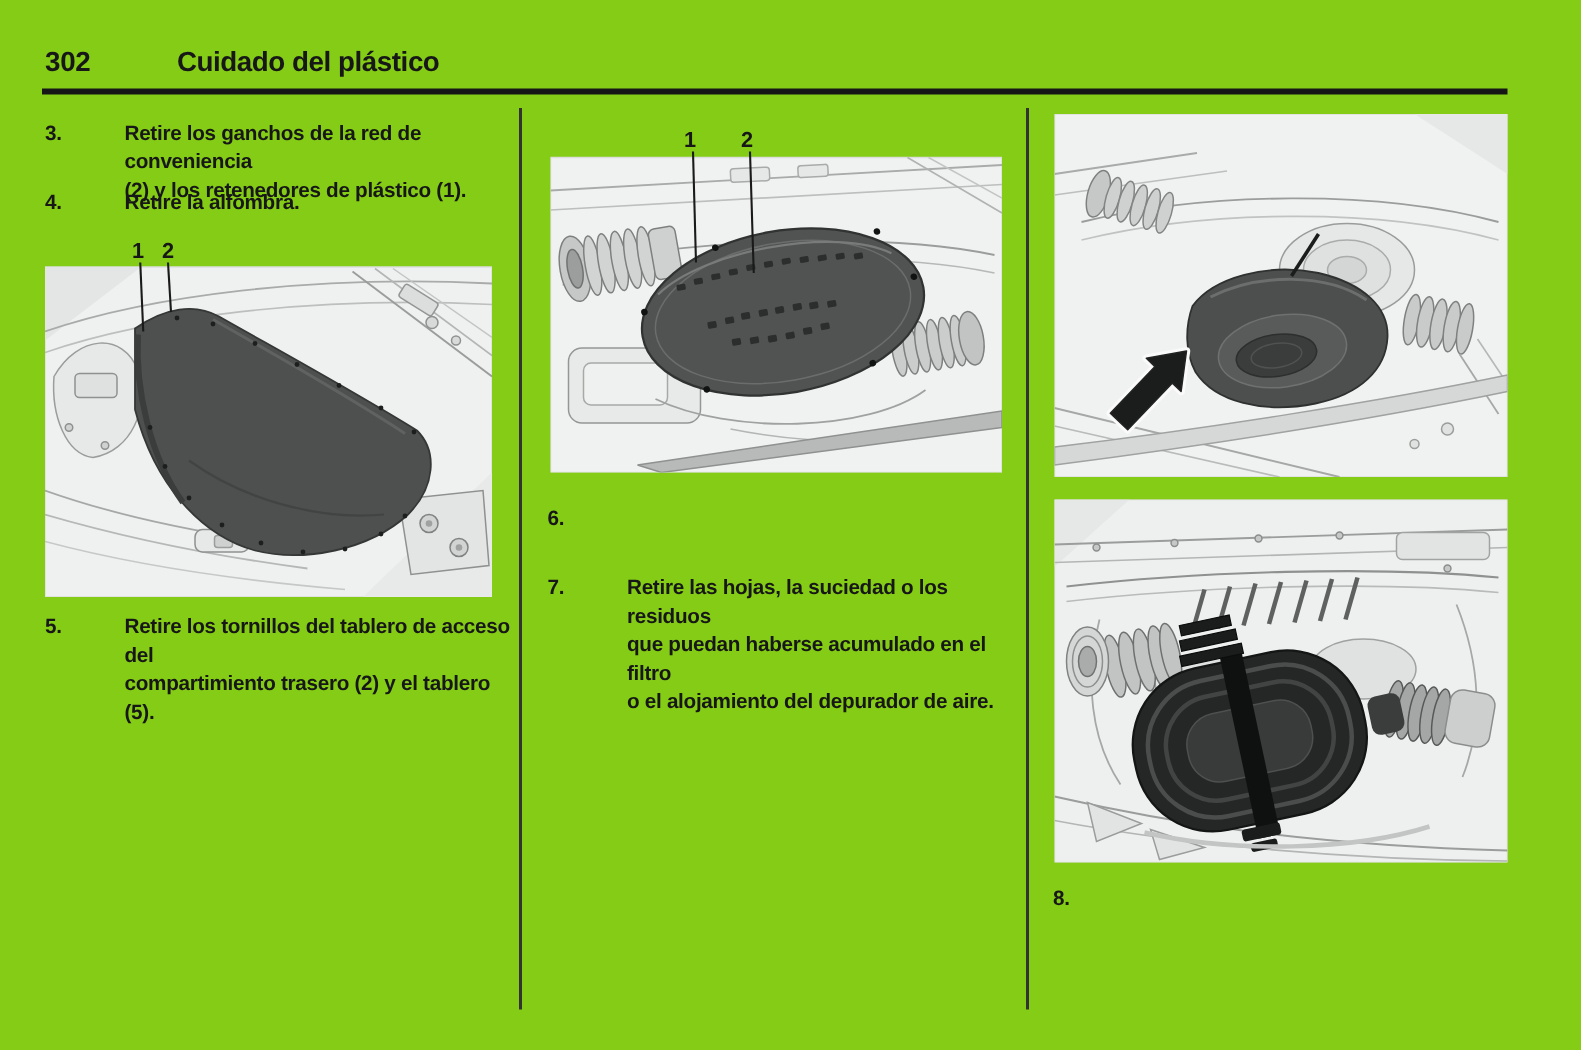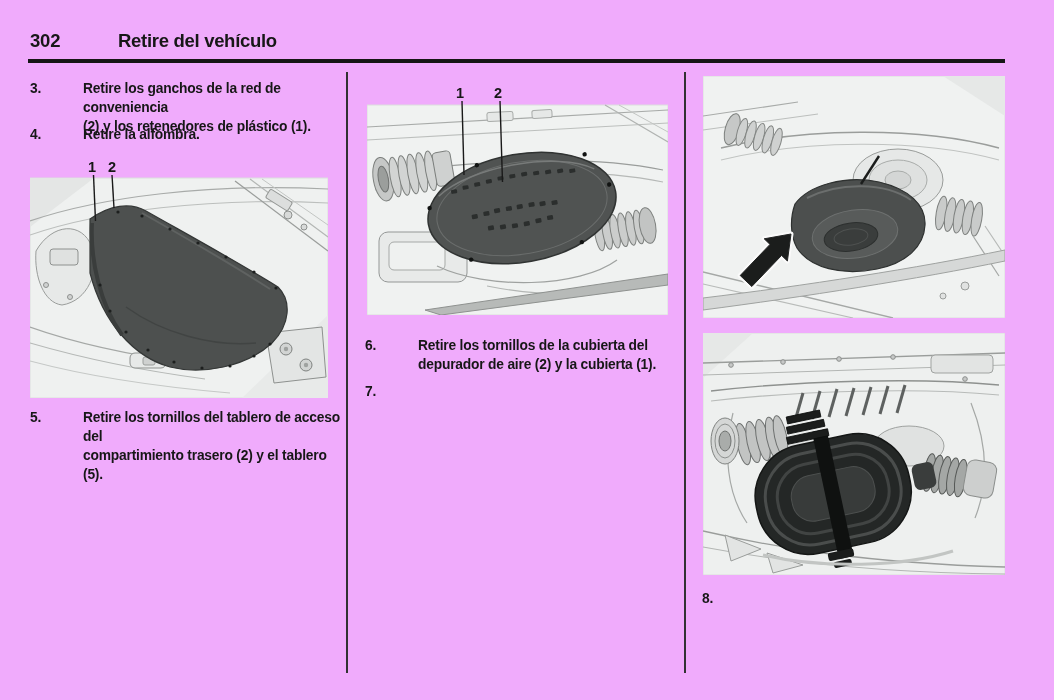--- a/index.html
+++ b/index.html
@@ -1,18 +1,18 @@
 <!DOCTYPE html>
 <html><head>
 <meta charset="utf-8">
 <title>302 — Cuidado del vehículo</title>
 <style>
   html,body { margin:0; padding:0; background:#ffffff; }
   .page {
-    position:relative; width:1054px; height:700px; background:#f0abfc;
+    position:relative; width:1054px; height:700px; background:#84cc16;
     font-family:"Liberation Sans", sans-serif; color:#171717; overflow:hidden;
   }
   .pageno {
     position:absolute; left:30px; top:30px;
     font-size:18.5px; font-weight:700; letter-spacing:-0.2px;
   }
   .title {
     position:absolute; left:118px; top:30px;
     font-size:18.5px; font-weight:700; letter-spacing:-0.3px;
   }
@@ -46,46 +46,47 @@
     font-size:14.5px; font-weight:700; fill:#171717; text-anchor:middle;
   }
   .callout-line { stroke:#1a1a1a; stroke-width:1.4; }
 </style>
 </head>
 <body>
 
 <div class="page">
 
   <div class="pageno">302</div>
-  <div class="title">Retire del vehículo</div>
+  <div class="title">Cuidado del plástico</div>
   <div class="rule"></div>
   <div class="divider" id="divider-1"></div>
   <div class="divider" id="divider-2"></div>
 
   <div class="step" id="step3">
     <span class="num">3.</span>
     <span class="txt">Retire los ganchos de la red de conveniencia
 (2) y los retenedores de plástico (1).</span>
   </div>
   <div class="step" id="step4">
     <span class="num">4.</span>
     <span class="txt">Retire la alfombra.</span>
   </div>
   <div class="step" id="step5">
     <span class="num">5.</span>
     <span class="txt">Retire los tornillos del tablero de acceso del
 compartimiento trasero (2) y el tablero (5).</span>
   </div>
   <div class="step" id="step6">
     <span class="num">6.</span>
-    <span class="txt">Retire los tornillos de la cubierta del
-depurador de aire (2) y la cubierta (1).</span>
   </div>
   <div class="step" id="step7">
     <span class="num">7.</span>
+    <span class="txt">Retire las hojas, la suciedad o los residuos
+que puedan haberse acumulado en el filtro
+o el alojamiento del depurador de aire.</span>
   </div>
   <div class="step" id="step8">
     <span class="num">8.</span>
   </div>
 
   <svg class="fig" id="fig1" width="298" height="243" viewBox="0 0 298 243">
     <g>
       <rect x="0" y="23" width="298" height="220" fill="#eff1f0" stroke="#dcdedd" stroke-width="1"></rect>
       <path d="M0,23 L64,23 L0,72 Z" fill="#e4e6e5"></path>
       <path d="M298,160 L298,243 L212,243 Z" fill="#e8eae9"></path>

